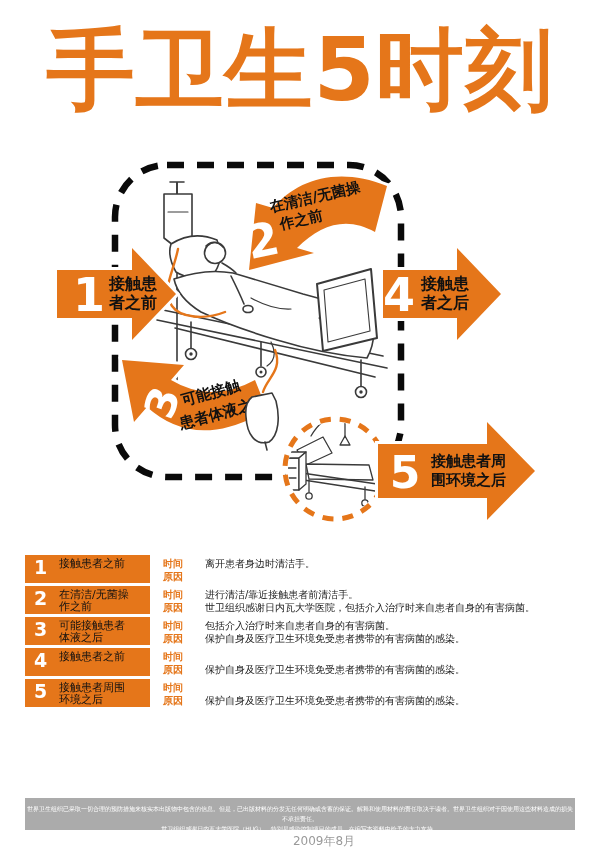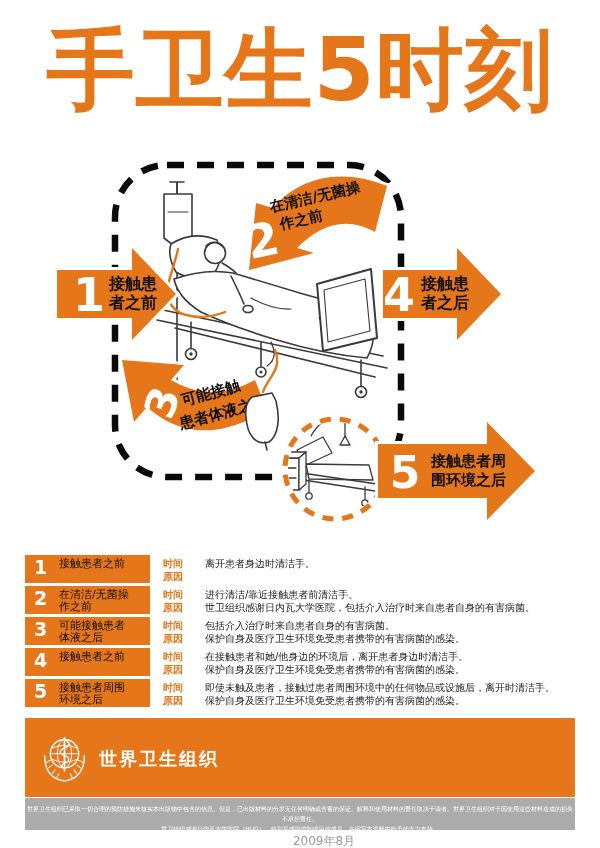--- a/index.html
+++ b/index.html
@@ -208,62 +208,46 @@
     </div>
 
     <div class="trow">
       <div class="tblock">
         <span class="tnum">4</span>
         <span class="tlabel">接触患者之前</span>
       </div>
       <div class="tbody">
         <div class="tline">
             <span class="tkey">时间</span>
-            <span class="tval">在接触患者和她/他身边的环境后，离开患者身边时清洁手。</span>
           </div>
         <div class="tline">
             <span class="tkey">原因</span>
             <span class="tval">保护自身及医疗卫生环境免受患者携带的有害病菌的感染。</span>
           </div>
       </div>
     </div>
 
     <div class="trow">
       <div class="tblock">
         <span class="tnum">5</span>
         <span class="tlabel">接触患者周围
 环境之后</span>
       </div>
       <div class="tbody">
         <div class="tline">
             <span class="tkey">时间</span>
-            <span class="tval">即使未触及患者，接触过患者周围环境中的任何物品或设施后，离开时清洁手。</span>
           </div>
         <div class="tline">
             <span class="tkey">原因</span>
             <span class="tval">保护自身及医疗卫生环境免受患者携带的有害病菌的感染。</span>
           </div>
       </div>
     </div>
   </div>
 
-  <div class="banner">
-    <svg class="logo" viewBox="0 0 56 56">
-      <g stroke="#fff" fill="none" stroke-width="1.4" stroke-linecap="round">
-        <circle cx="28" cy="24" r="15"></circle>
-        <ellipse cx="28" cy="24" rx="7.5" ry="15" stroke-width="1"></ellipse>
-        <path d="M15 18 Q28 12 41 18 M13 24 L43 24 M15 30 Q28 36 41 30" stroke-width="1"></path>
-        <path d="M28 7 L28 42" stroke-width="1.8"></path>
-        <path d="M28 9 C34 12 34 16 28 18 C22 20 22 24 28 26 C34 28 34 32 28 34 C24.5 35.3 24.5 38 27.5 39"></path>
-        <path d="M7 26 C7 43 16 51 28 53 M49 26 C49 43 40 51 28 53"></path>
-        <path d="M9 33 L13 31 M11 39 L15 36 M15 45 L18 41 M20 49 L22 45 M47 33 L43 31 M45 39 L41 36 M41 45 L38 41 M36 49 L34 45" stroke-width="1.1"></path>
-      </g>
-    </svg>
-    <div class="orgname">世界卫生组织</div>
-  </div>
 
   <div class="graybar">
     <div>世界卫生组织已采取一切合理的预防措施来核实本出版物中包含的信息。但是，已出版材料的分发无任何明确或含蓄的保证。解释和使用材料的责任取决于读者。世界卫生组织对于因使用这些材料造成的损失不承担责任。</div>
     <div>世卫组织感谢日内瓦大学医院（HUG），特别是感染控制项目的成员，在编写本资料中给予的大力支持。</div>
   </div>
 
   <div class="dateline">2009年8月</div>
 
 </div>
 

